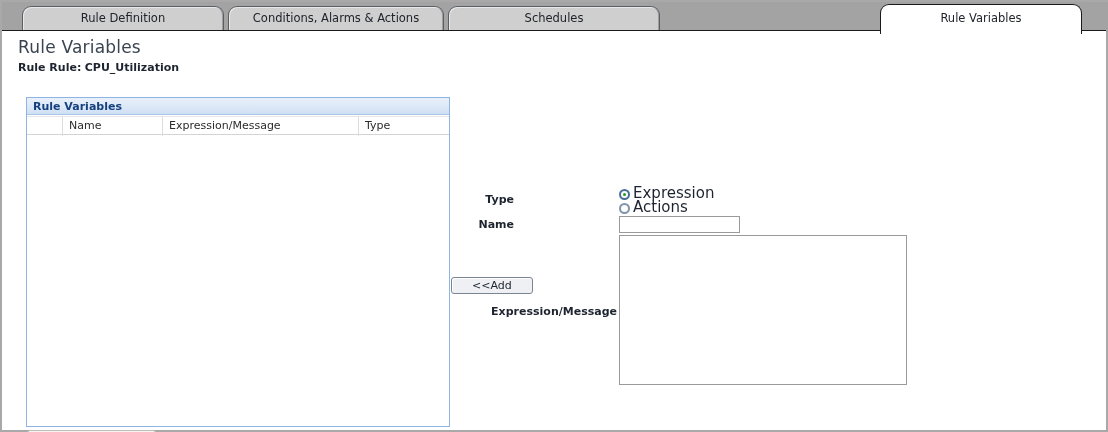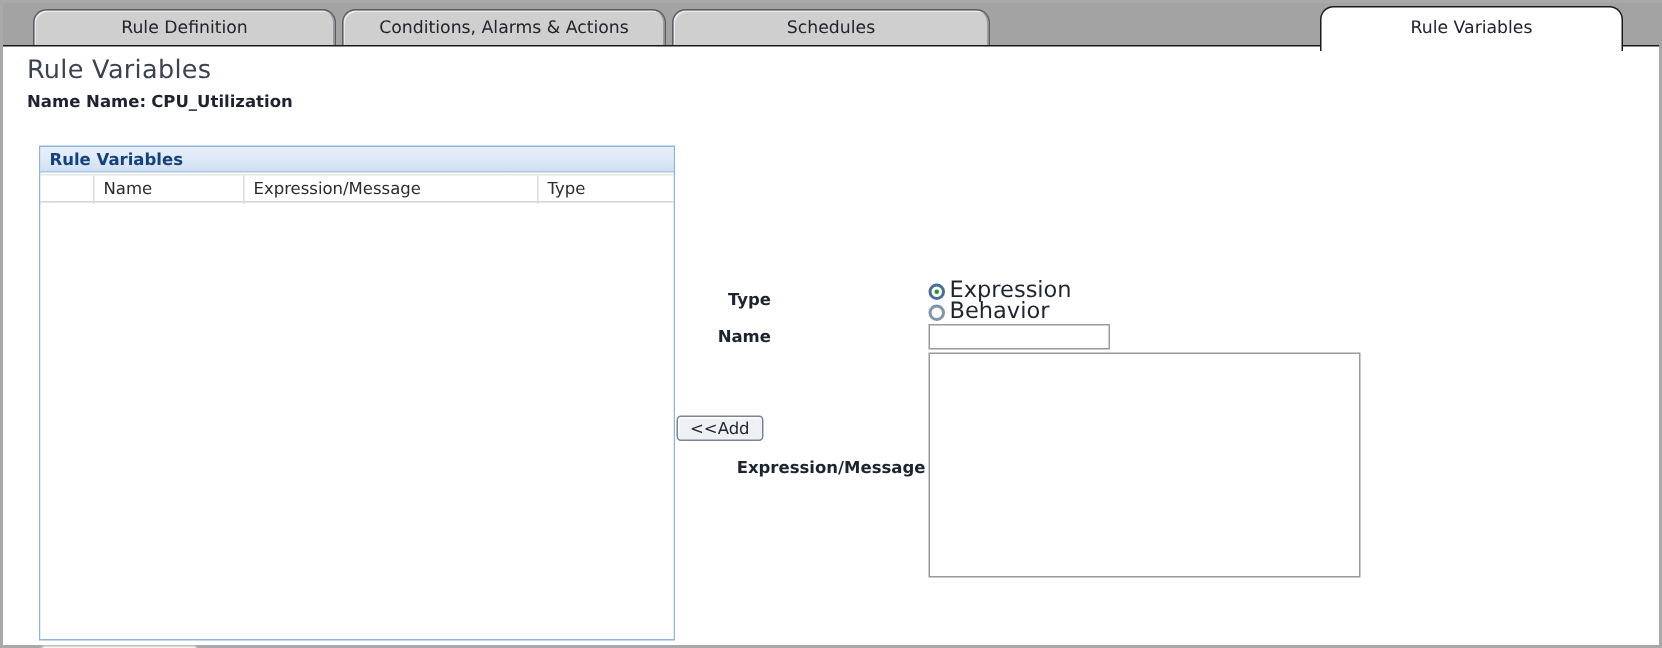--- a/index.html
+++ b/index.html
@@ -127,21 +127,21 @@
   .btn{
     position:absolute;
     box-sizing:border-box;
     font-size:11px;
     font-family:"DejaVu Sans","Liberation Sans",sans-serif;
     background:#f2f2f0;
     border:1px solid #9b9b93;
     border-radius:3px;
     line-height:15px;
     text-align:center;
-    padding:0 8px;
+    padding:0 20px;
     color:#1d2430;
     white-space:nowrap;
   }
   .btn.disabled{
     color:#a8a8a2;
     border-color:#bfbfb8;
     background:#f4f4f2;
   }
   #delete-selected{left:25px;top:399px;height:17px;}
   #add-btn{
@@ -223,21 +223,21 @@
 
     <div class="tab-merge" style="left:880px;top:28px;width:198px;"></div>
   </div>
 
   <div class="content">
     <div class="content-inner">
 
       <div class="page-title">Rule Variables</div>
 
       <div class="meta-line l1">
-        <b>Name Name:</b>
+        <b>Rule Rule:</b>
         <span class="meta-val">CPU_Utilization</span>
       </div>
 
 
       <div class="grid-panel">
 
         <div class="grid-header">
           <span class="grid-header-title">Rule Variables</span>
         </div>
 
@@ -255,21 +255,21 @@
 
       <div class="btn" id="add-btn">&lt;&lt;Add</div>
 
       <div class="form-label" id="lbl-type">Type</div>
 
       <div class="radio-row" id="radio-expression">
         <span class="radio-dot checked"></span><span class="radio-label">Expression</span>
       </div>
 
       <div class="radio-row" id="radio-message">
-        <span class="radio-dot"></span><span class="radio-label">Behavior</span>
+        <span class="radio-dot"></span><span class="radio-label">Actions</span>
       </div>
 
       <div class="form-label" id="lbl-name">Name</div>
 
       <input class="textinput" id="name-input" type="text" placeholder="" style="">
 
       <div class="form-label" id="lbl-expr">Expression/Message</div>
 
       <textarea class="textinput" id="expr-textarea" placeholder="" style=""></textarea>
 

